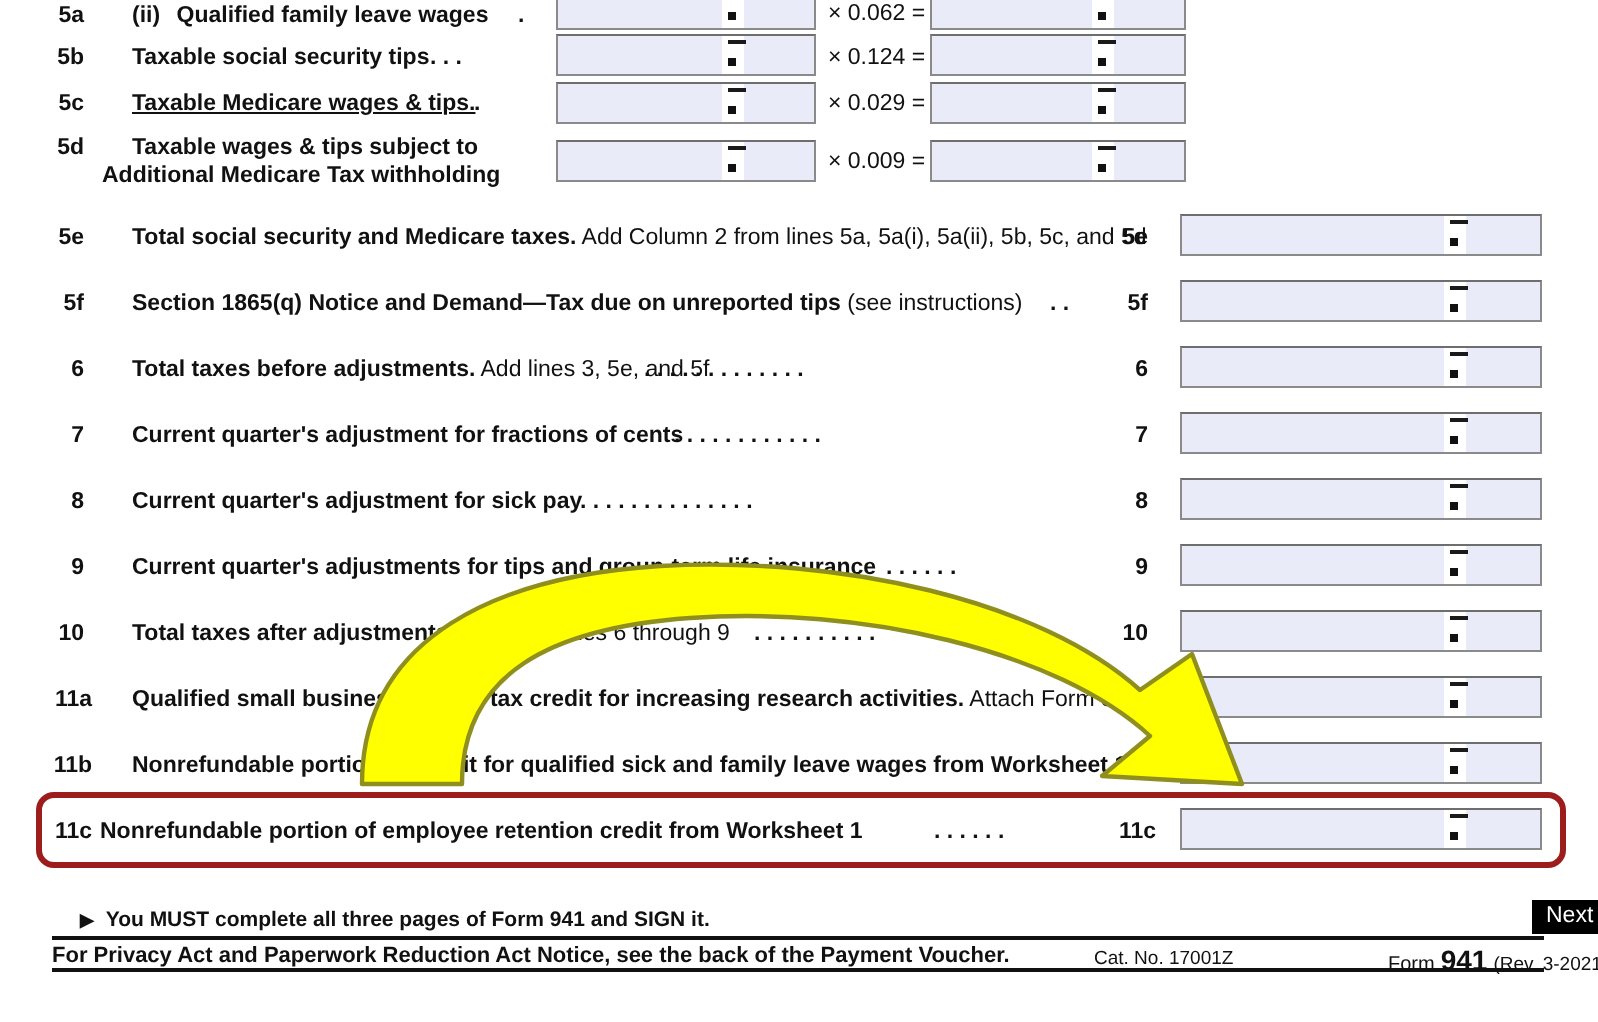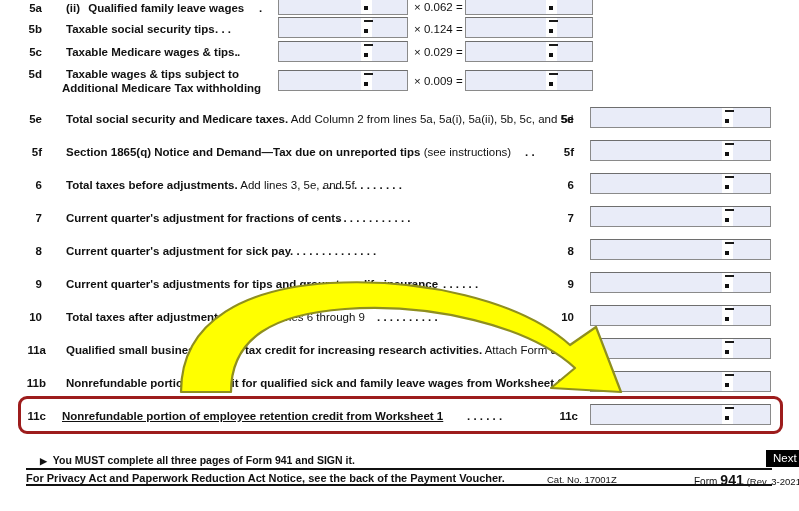--- a/index.html
+++ b/index.html
@@ -149,35 +149,35 @@
       <div class="deci" style="right:35px;"></div>
     </div>
     <div class="mult" style="left:414px;top:23px;">× 0.124 =</div>
     <div class="box" style="left:465px;top:17px;width:128px;height:21px;">
       <div class="deci" style="right:35px;"></div>
     </div>
   </div>
 
   <div>
     <div class="lineno" style="left:16px;top:46px;width:26px;">5c</div>
-    <div class="label bold" style="left:66px;top:46px;">Taxable Medicare wages &amp; tips.</div>
+    <div class="label bold" style="left:66px;top:46px;text-decoration:underline;">Taxable Medicare wages &amp; tips.</div>
     <div class="dots" style="left:237px;top:46px;">.</div>
     <div class="box" style="left:278px;top:41px;width:130px;height:21px;">
       <div class="deci" style="right:35px;"></div>
     </div>
     <div class="mult" style="left:414px;top:46px;">× 0.029 =</div>
     <div class="box" style="left:465px;top:41px;width:128px;height:21px;">
       <div class="deci" style="right:35px;"></div>
     </div>
   </div>
 
   <div>
     <div class="lineno" style="left:16px;top:68px;width:26px;">5d</div>
     <div class="label bold" style="left:66px;top:68px;">Taxable wages &amp; tips subject to</div>
-    <div class="label bold" style="left:62px;top:82px;">Additional Medicare Tax withholding</div>
+    <div class="label bold" style="left:51px;top:82px;">Additional Medicare Tax withholding</div>
     <div class="box" style="left:278px;top:70px;width:130px;height:21px;">
       <div class="deci" style="right:35px;"></div>
     </div>
     <div class="mult" style="left:414px;top:75px;text-align:center;">× 0.009 =</div>
     <div class="box" style="left:465px;top:70px;width:128px;height:21px;">
       <div class="deci" style="right:35px;"></div>
     </div>
   </div>
 
   <div>
@@ -272,21 +272,21 @@
     <div class="lineno" style="left:16px;top:377px;width:30px;">11b</div>
     <div class="label bold" style="left:66px;top:377px;">Nonrefundable portion of credit for qualified sick and family leave wages from Worksheet 1</div>
     <div class="lineno" style="left:552px;top:377px;width:26px;">11b</div>
     <div class="box" style="left:590px;top:371px;width:181px;height:21px;">
       <div class="deci" style="right:37px;"></div>
     </div>
   </div>
 
   <div>
     <div class="lineno" style="left:16px;top:410px;width:30px;">11c</div>
-    <div class="label bold" style="left:62px;top:410px;text-decoration:underline;">Nonrefundable portion of employee retention credit from Worksheet 1</div>
+    <div class="label bold" style="left:50px;top:410px;">Nonrefundable portion of employee retention credit from Worksheet 1</div>
     <div class="dots" style="left:467px;top:410px;">.   .   .   .   .   .</div>
     <div class="lineno" style="left:552px;top:410px;width:26px;">11c</div>
     <div class="box" style="left:590px;top:404px;width:181px;height:21px;">
       <div class="deci" style="right:37px;"></div>
     </div>
   </div>
 
   <div class="redbox" style="left:18px;top:396px;width:765px;height:38px;"></div>
 
   <div class="rule" style="left:26px;top:468px;width:746px;height:2px;"></div>

